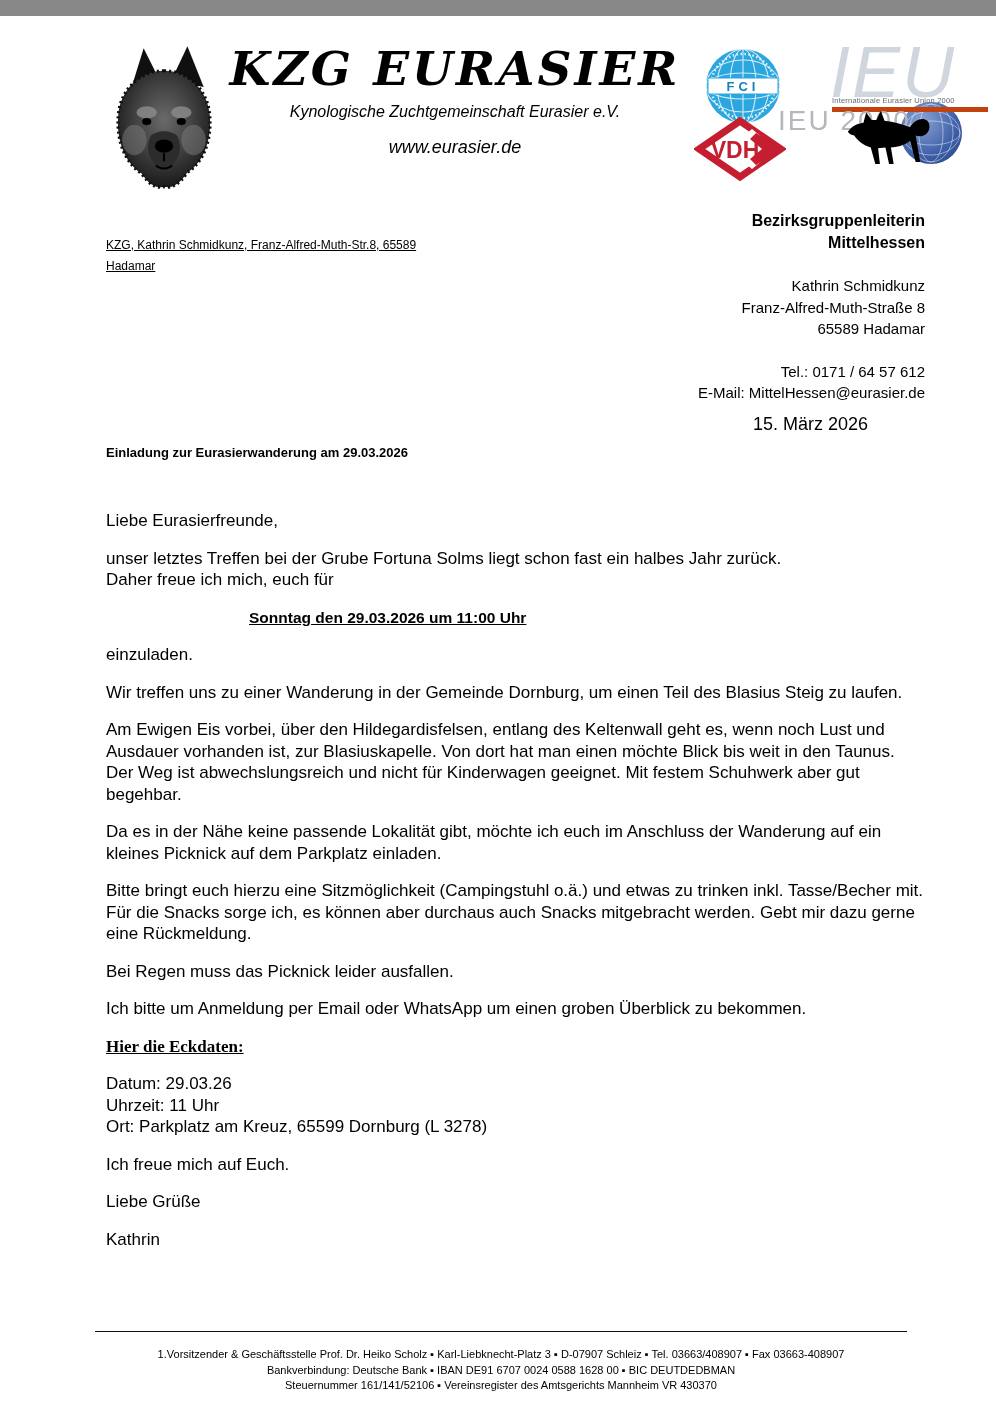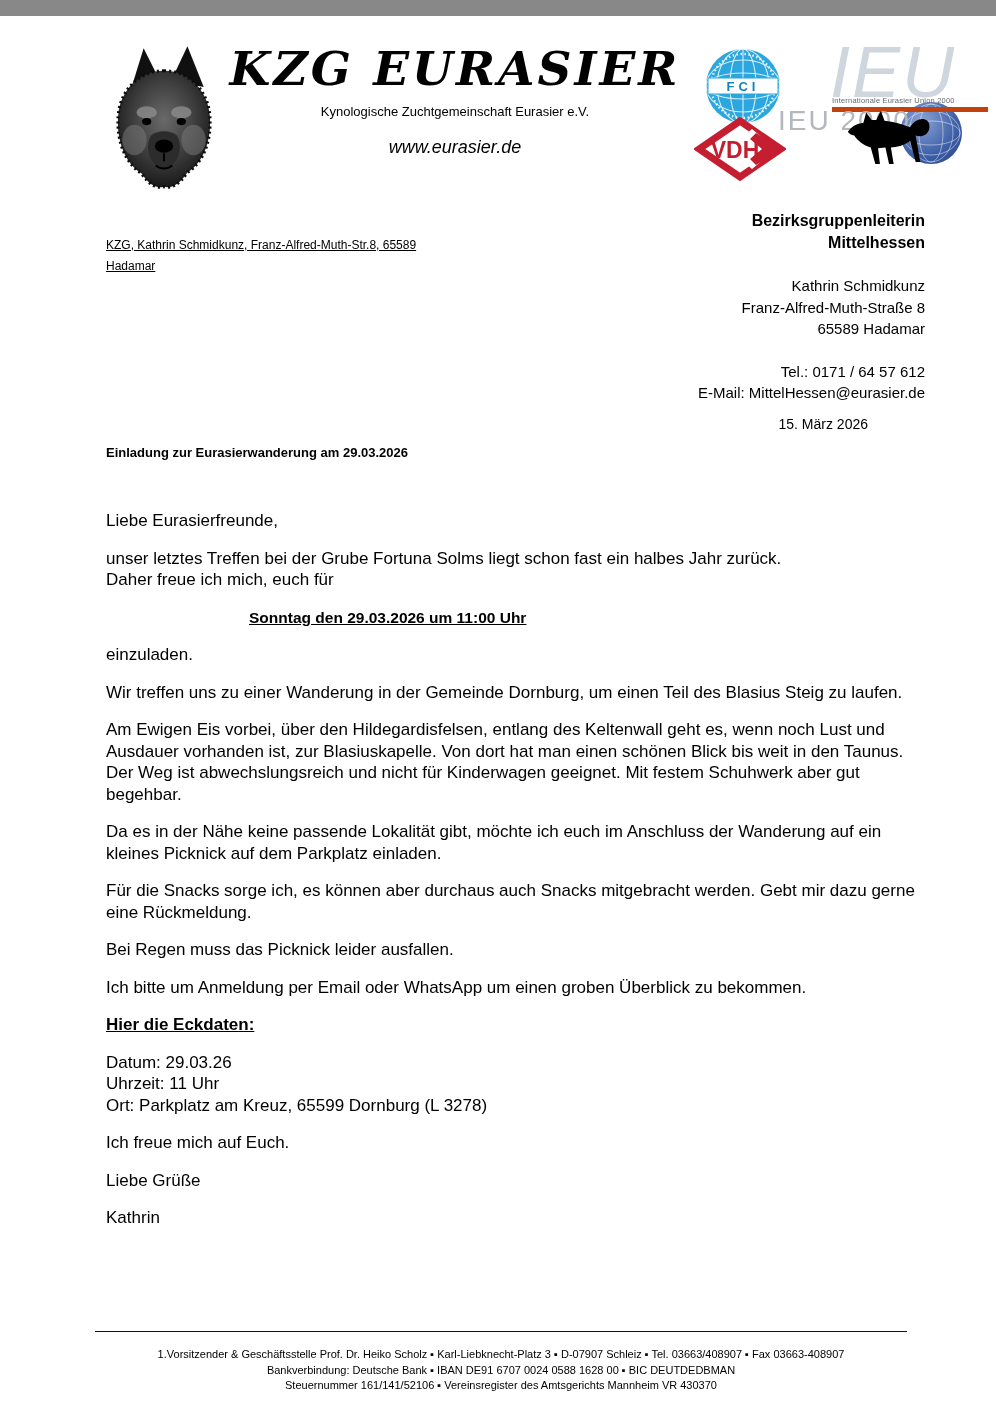--- a/index.html
+++ b/index.html
@@ -14,21 +14,21 @@
   }
   
   .dog-logo{position:absolute;left:108px;top:26px;}
   .title-block{position:absolute;left:225px;top:26px;width:460px;text-align:center;}
   .org-name{
     font-family:"DejaVu Serif","Liberation Serif",serif;
     font-style:italic;font-weight:bold;
     font-size:47px;line-height:54px;letter-spacing:3px;white-space:nowrap;
   }
   .org-subtitle{
-    font-size:13px;line-height:26px;margin-top:3px;white-space:nowrap;
+    font-style:italic;font-size:16px;line-height:26px;margin-top:3px;white-space:nowrap;
   }
   .org-website{font-style:italic;font-size:18px;line-height:26px;margin-top:9px;}
   .fci-logo{position:absolute;left:703px;top:30px;width:80px;height:80px;}
   .vdh-logo{position:absolute;left:694px;top:100px;width:92px;height:66px;}
   .ieu-logo{position:absolute;left:778px;top:36px;width:214px;height:124px;}
   .ieu-watermark{
     position:absolute;left:52px;top:-16px;
     font-style:italic;font-weight:normal;font-size:72px;line-height:72px;
     color:#cfd6dd;letter-spacing:2px;
   }
@@ -52,32 +52,32 @@
     position:absolute;left:106px;top:219px;width:360px;
     font-size:12px;line-height:21px;
   }
   .return-address .ra-line{text-decoration:underline;white-space:nowrap;}
   .contact-block{position:absolute;right:71px;top:194px;text-align:right;}
   .contact-block .c-bold{font-weight:bold;font-size:16px;line-height:22px;}
   .contact-block .c-line{font-size:15px;line-height:21.5px;}
   .contact-block .c-gap{height:21px;}
   .date-line{
     position:absolute;top:398px;right:128px;
-    font-size:14px;line-height:21px;text-align:right;
+    font-size:18px;line-height:21px;text-align:right;
   }
   
   .letter-body{position:absolute;left:106px;top:426px;width:830px;}
   .subject{font-size:13px;font-weight:bold;line-height:22px;margin:0 0 46px 0;}
   .para{margin:0 0 16px 0;}
   .b-line{font-size:17px;line-height:21.5px;white-space:nowrap;}
   .event-highlight{
     font-size:15.5px;font-weight:bold;text-decoration:underline;
     line-height:21.5px;margin-left:143px;white-space:nowrap;
   }
-  .heading-line{font-weight:bold;text-decoration:underline;}
+  .heading-line{font-weight:bold;text-decoration:underline;font-family:Liberation Serif, serif;}
   
   .page-footer{
     position:absolute;left:95px;top:1315px;width:812px;
     border-top:1px solid #111;padding-top:15px;
     text-align:center;
   }
   .f-line{font-size:11px;line-height:15.5px;color:#000;white-space:nowrap;}
 </style>
 </head>
 <body>
@@ -200,31 +200,32 @@
     <div class="para">
       <div class="b-line">einzuladen.</div>
     </div>
 
     <div class="para">
       <div class="b-line">Wir treffen uns zu einer Wanderung in der Gemeinde Dornburg, um einen Teil des Blasius Steig zu laufen.</div>
     </div>
 
     <div class="para">
       <div class="b-line">Am Ewigen Eis vorbei, über den Hildegardisfelsen, entlang des Keltenwall geht es, wenn noch Lust und</div>
-      <div class="b-line">Ausdauer vorhanden ist, zur Blasiuskapelle. Von dort hat man einen schönen Blick bis weit in den Taunus.</div>
+      <div class="b-line">Ausdauer vorhanden ist, zur Blasiuskapelle. Von dort hat man einen möchte Blick bis weit in den Taunus.</div>
       <div class="b-line">Der Weg ist abwechslungsreich und nicht für Kinderwagen geeignet. Mit festem Schuhwerk aber gut</div>
       <div class="b-line">begehbar.</div>
     </div>
 
     <div class="para">
       <div class="b-line">Da es in der Nähe keine passende Lokalität gibt, möchte ich euch im Anschluss der Wanderung auf ein</div>
       <div class="b-line">kleines Picknick auf dem Parkplatz einladen.</div>
     </div>
 
     <div class="para">
+      <div class="b-line">Bitte bringt euch hierzu eine Sitzmöglichkeit (Campingstuhl o.ä.) und etwas zu trinken inkl. Tasse/Becher mit.</div>
       <div class="b-line">Für die Snacks sorge ich, es können aber durchaus auch Snacks mitgebracht werden. Gebt mir dazu gerne</div>
       <div class="b-line">eine Rückmeldung.</div>
     </div>
 
     <div class="para">
       <div class="b-line">Bei Regen muss das Picknick leider ausfallen.</div>
     </div>
 
     <div class="para">
       <div class="b-line">Ich bitte um Anmeldung per Email oder WhatsApp um einen groben Überblick zu bekommen.</div>

